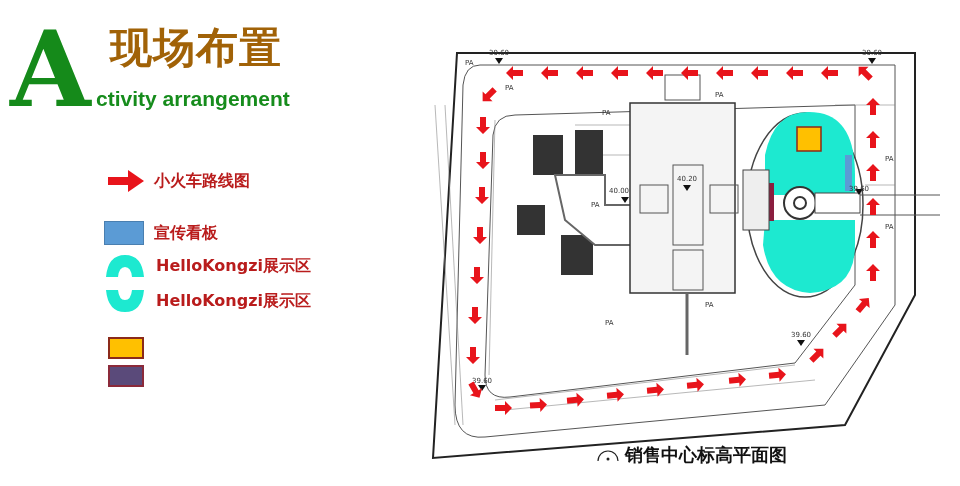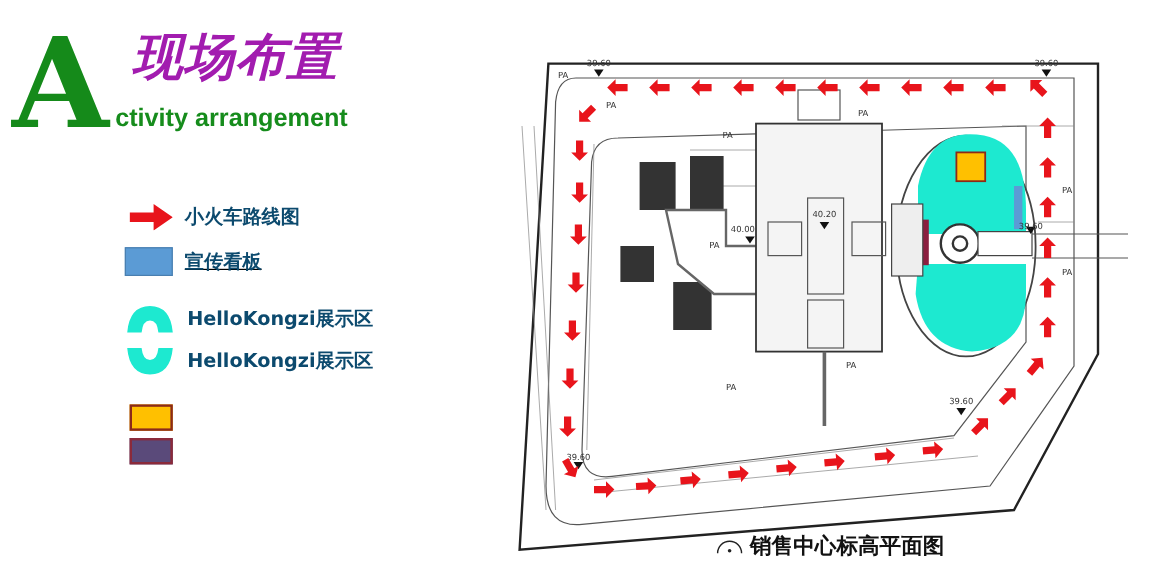--- a/index.html
+++ b/index.html
@@ -1,22 +1,22 @@
 <!DOCTYPE html>
 <html><head>
 <meta charset="utf-8">
 <style>
   html,body{margin:0;padding:0;background:#fff;}
   body{width:960px;height:486px;position:relative;overflow:hidden;font-family:"DejaVu Sans",sans-serif;}
   .title-A{position:absolute;left:10px;top:18px;font-family:"DejaVu Serif","Liberation Serif",serif;font-weight:bold;font-size:104px;line-height:1;color:#158a1a;}
-  .title-cn{position:absolute;left:110px;top:20px;font-size:42px;font-weight:bold;color:#a21caf;letter-spacing:1px;font-style:italic;}
+  .title-cn{position:absolute;left:110px;top:20px;font-size:42px;font-weight:bold;color:#a16207;letter-spacing:1px;}
   .title-en{position:absolute;left:96px;top:87px;font-family:Liberation Sans, sans-serif;font-weight:bold;font-size:21px;color:#168c1c;}
   .legend{position:absolute;left:100px;top:165px;}
   .lg-item{position:absolute;display:flex;align-items:center;white-space:nowrap;}
-  .lg-label{font-size:16px;font-weight:bold;color:#0c4a6e;margin-left:10px;}
+  .lg-label{font-size:16px;font-weight:bold;color:#b91c1c;margin-left:10px;}
   .sw{display:inline-block;}
   .map{position:absolute;left:425px;top:45px;width:515px;height:420px;}
   .map-caption{position:absolute;left:597px;top:443px;display:flex;align-items:center;}
   .map-caption .cap{font-size:18px;font-weight:bold;color:#111;margin-left:6px;}
 </style>
 </head>
 <body>
 
 <div>
   <div class="title-A">A</div>
@@ -24,21 +24,21 @@
   <div class="title-en">ctivity arrangement</div>
 </div>
 
 <div class="legend">
   <div class="lg-item" style="top:5px;left:8px;">
     <svg class="sw" width="36" height="22" viewBox="0 0 36 22">
         <polygon points="0,7 20,7 20,0 36,11 20,22 20,15 0,15" fill="#e8141b"></polygon>
       </svg>
     <span class="lg-label">小火车路线图</span>
   </div>
-  <div class="lg-item" style="top:41px;left:4px;text-decoration:underline;">
+  <div class="lg-item" style="top:56px;left:4px;">
     <span class="sw" style="width:38px;height:22px;background:#5b9bd5;border:1px solid #4a7fb0;"></span>
     <span class="lg-label">宣传看板</span>
   </div>
   <div class="lg-item" style="top:88px;left:4px;">
     <svg class="sw" width="42" height="26" viewBox="0 0 42 26">
         <path d="M2,24 Q4,2 21,2 Q38,2 40,24 L28,24 Q27,14 21,14 Q15,14 14,24 Z" fill="#1de9d0"></path>
       </svg>
     <span class="lg-label">HelloKongzi展示区</span>
   </div>
   <div class="lg-item" style="top:123px;left:4px;">

